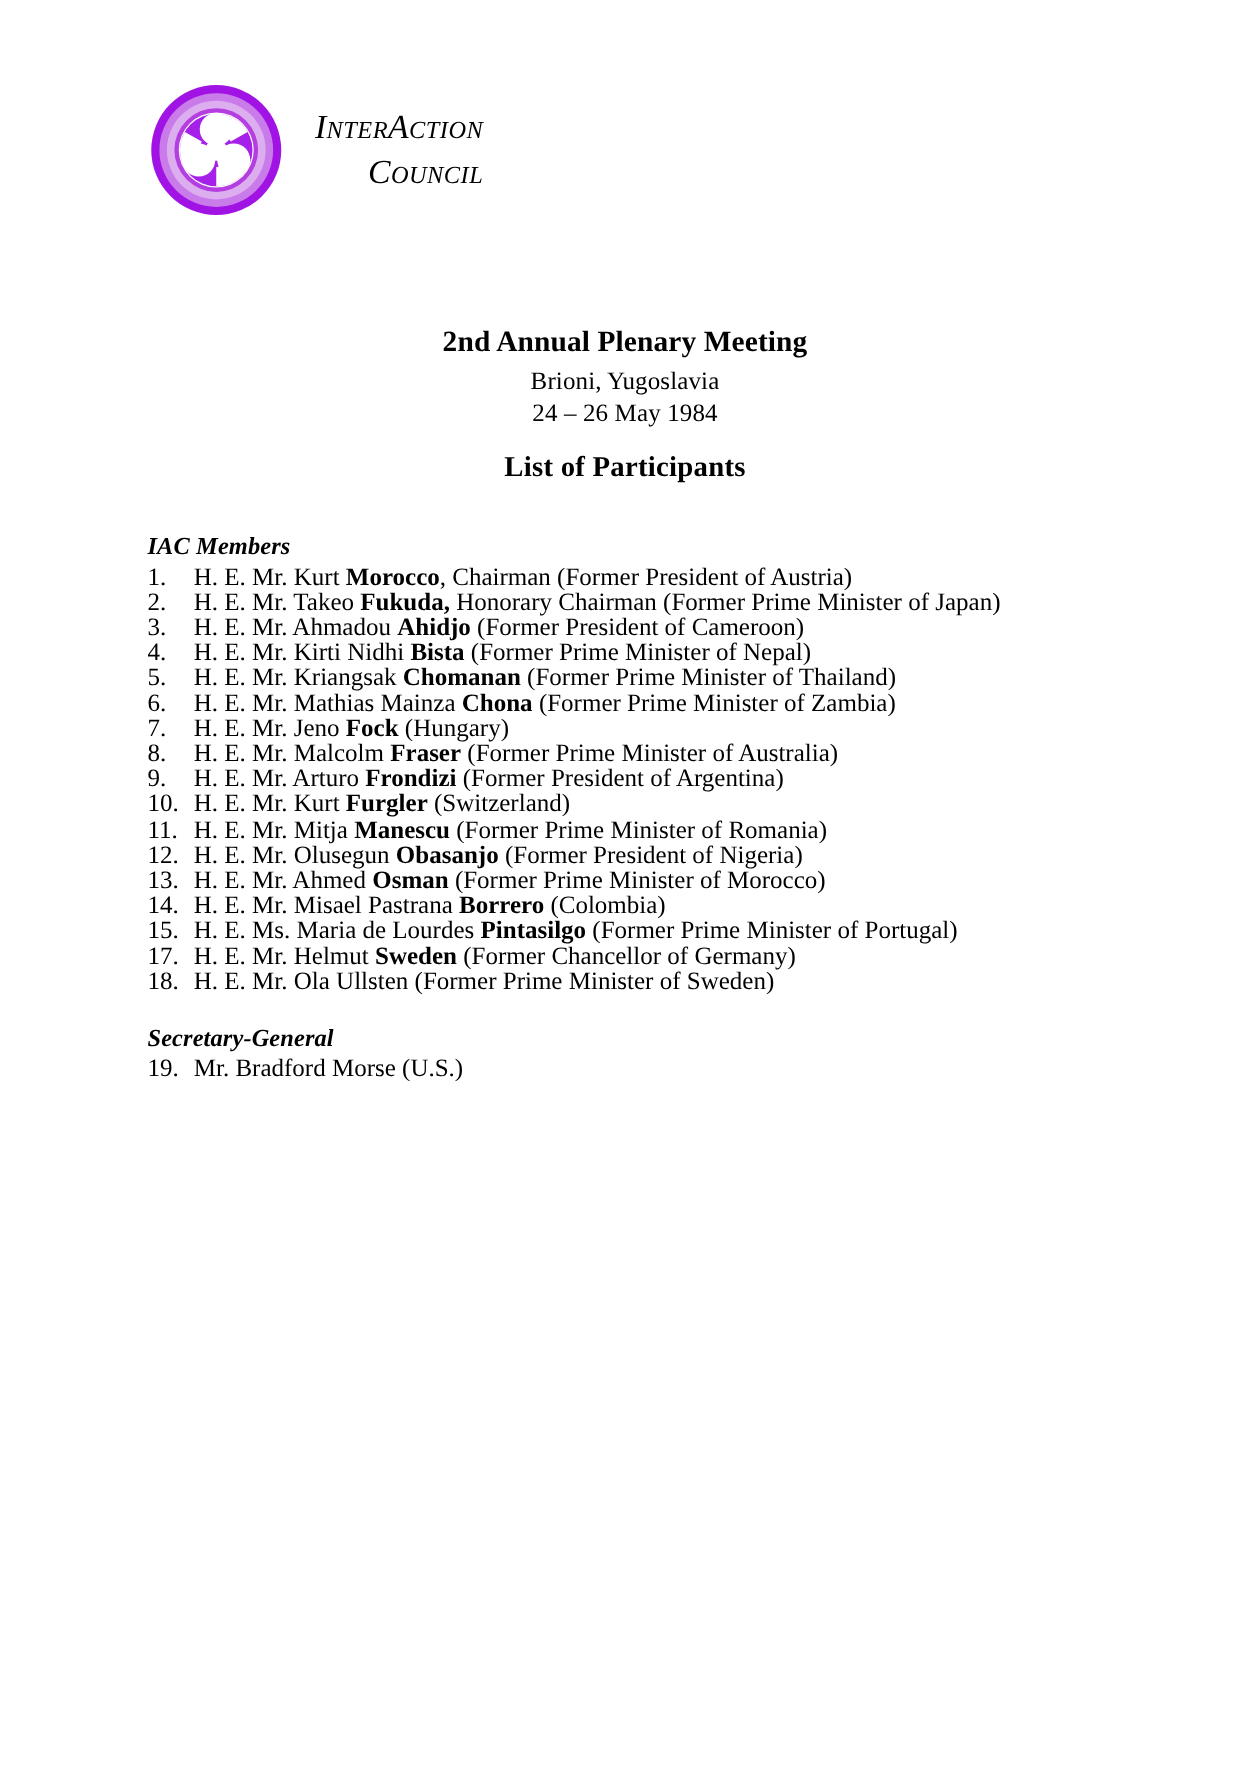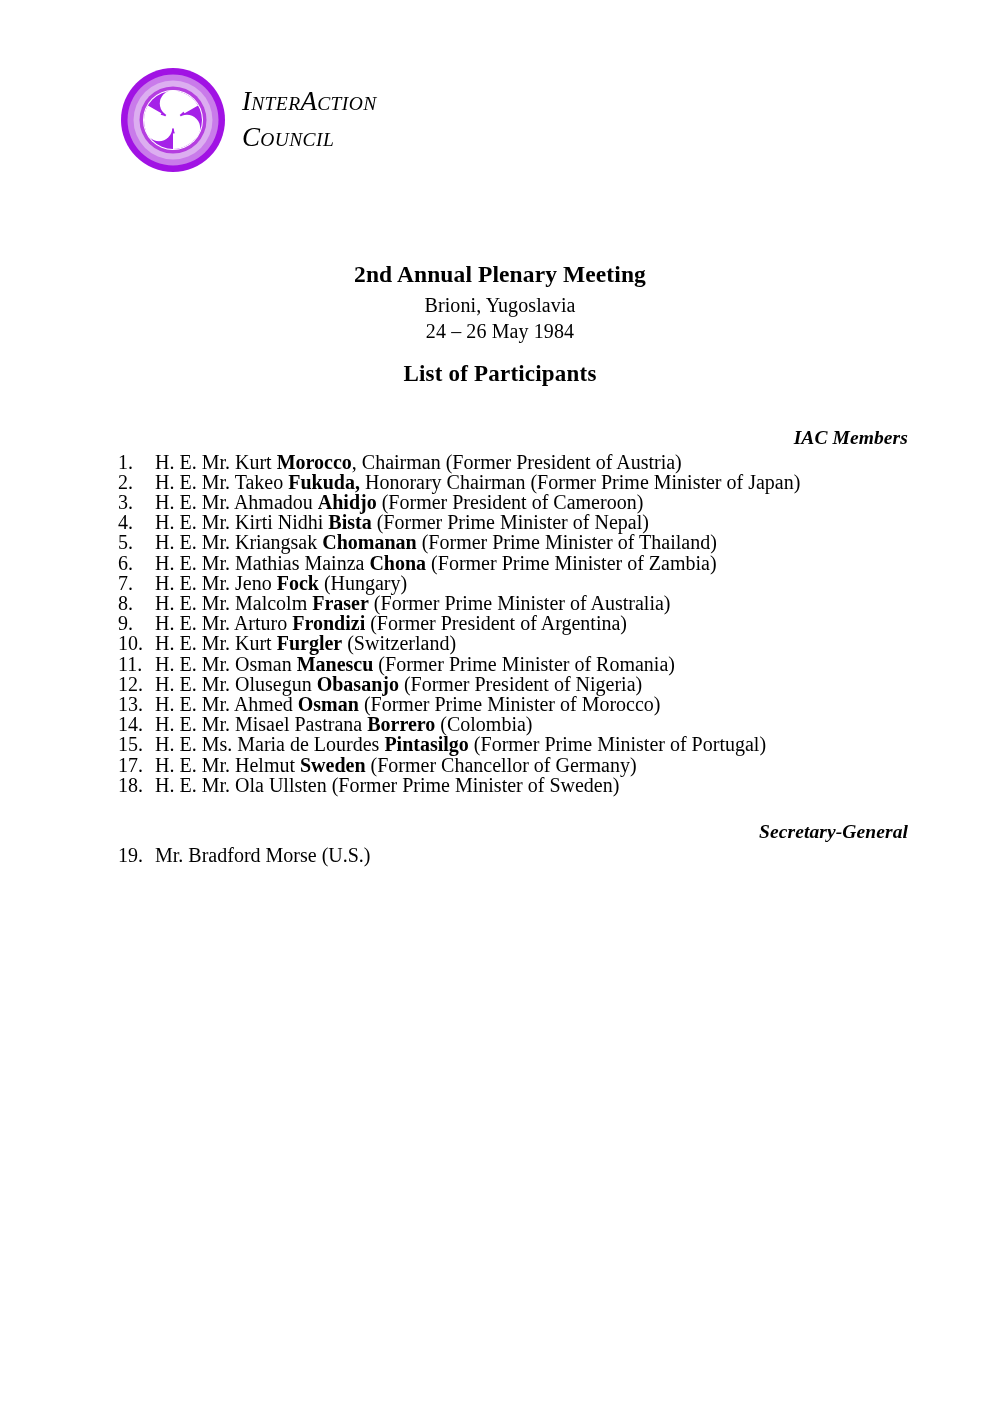--- a/index.html
+++ b/index.html
@@ -28,26 +28,27 @@
   }
   .logo-wrap {
     position: relative;
     width: 110px;
     height: 114px;
     flex: none;
   }
   .logo-svg { display: block; width: 110px; height: 114px; }
 
   .org-name {
-    margin-left: 14px;
+    margin-left: 24px;
     font-family: "Liberation Serif", "DejaVu Serif", serif;
     font-style: italic;
     line-height: 1.28;
     color: #000000;
     white-space: nowrap;
+    text-align: right;
   }
   .org-line { display: block; }
   .org-line .cap {
     font-size: 27px;
     letter-spacing: 0.2px;
   }
   .org-line .rest {
     font-size: 19.5px;
     letter-spacing: 0.4px;
   }
@@ -90,21 +91,20 @@
     top: 428px;
     width: 790px;
   }
   .section-head {
     font-size: 19.5px;
     font-weight: bold;
     font-style: italic;
     line-height: 1.0;
     margin-bottom: 4px;
     letter-spacing: 0.1px;
-    text-align: right;
   }
   .section-head.spaced { margin-top: 27px; }
 
   ol.people {
     list-style: none;
     margin: 0;
     padding: 0;
   }
   ol.people li {
     display: flex;
@@ -211,21 +211,21 @@
       <li>
           <span class="idx">9.</span>
           <span class="person"><span>H. E. Mr. Arturo </span><b>Frondizi</b><span> (Former President of Argentina)</span></span>
         </li>
       <li>
           <span class="idx">10.</span>
           <span class="person"><span>H. E. Mr. Kurt </span><b>Furgler</b><span> (Switzerland)</span></span>
         </li>
       <li>
           <span class="idx">11.</span>
-          <span class="person"><span>H. E. Mr. Osman </span><b>Manescu</b><span> (Former Prime Minister of Romania)</span></span>
+          <span class="person"><span>H. E. Mr. Mitja </span><b>Manescu</b><span> (Former Prime Minister of Romania)</span></span>
         </li>
       <li>
           <span class="idx">12.</span>
           <span class="person"><span>H. E. Mr. Olusegun </span><b>Obasanjo</b><span> (Former President of Nigeria)</span></span>
         </li>
       <li>
           <span class="idx">13.</span>
           <span class="person"><span>H. E. Mr. Ahmed </span><b>Osman</b><span> (Former Prime Minister of Morocco)</span></span>
         </li>
       <li>

